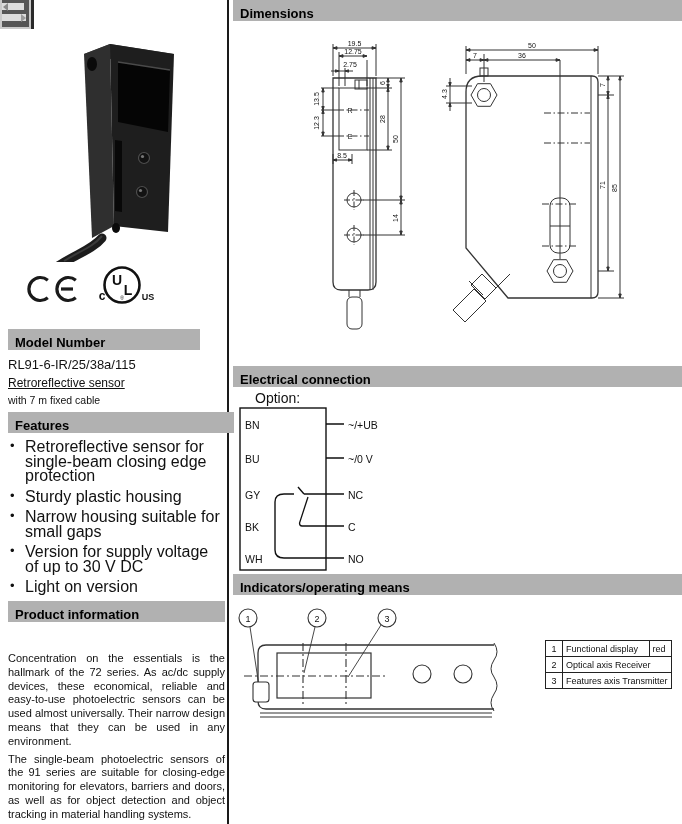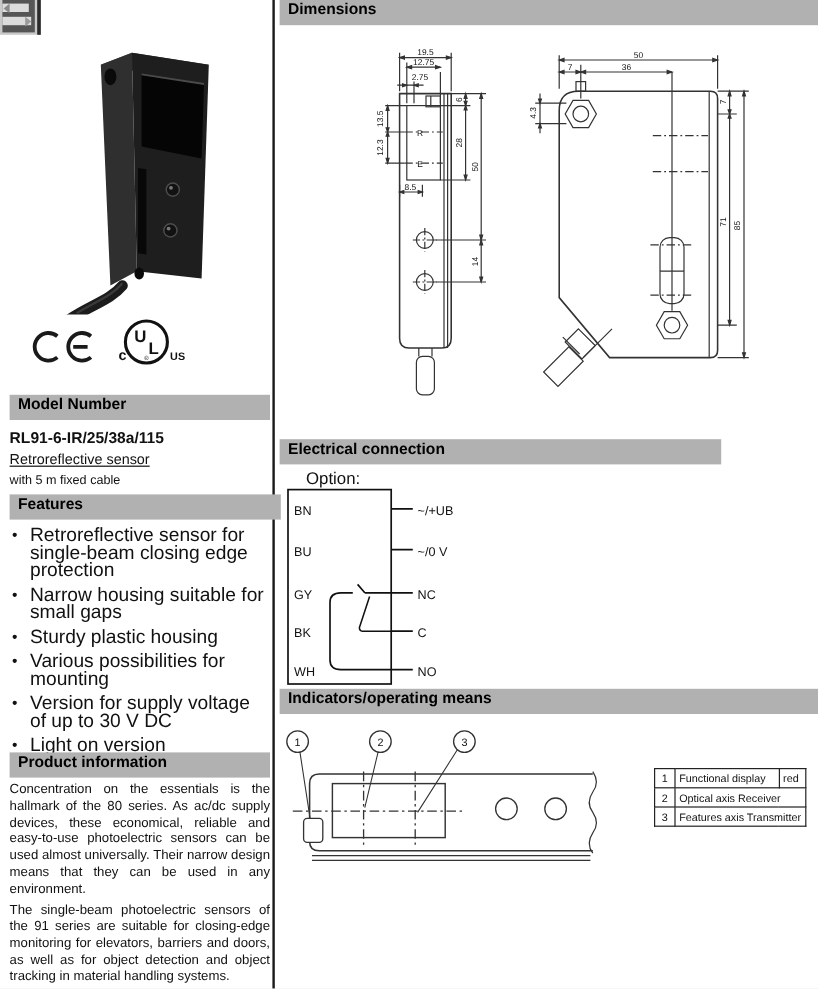--- a/index.html
+++ b/index.html
@@ -1,22 +1,22 @@
 <!DOCTYPE html>
 <html><head>
 <meta charset="utf-8">
 <style>
   html,body{margin:0;padding:0;background:#e8e8e8;}
   .page{position:relative;width:682px;height:824px;background:#ffffff;overflow:hidden;
         font-family:"Liberation Sans","DejaVu Sans",sans-serif;color:#111;}
   .abs{position:absolute;}
-  .section-bar{position:absolute;height:21px;background:#b1b1b1;display:flex;align-items:flex-start;
+  .section-bar{position:absolute;height:21px;background:#b1b1b1;display:flex;align-items:flex-end;
                padding-left:7px;box-sizing:border-box;font-weight:bold;font-size:13px;color:#000;}
   .divider{position:absolute;left:227px;top:0;width:2px;height:824px;background:#1a1a1a;}
-  .model-number{font-weight:bold;font-size:13px;}
+  .model-number{font-weight:normal;font-size:13px;}
   .model-desc{font-size:12px;}
   .model-sub{font-size:10.5px;}
   .feat-item{position:relative;padding-left:17px;font-size:16px;line-height:14.5px;margin-bottom:6px;}
   .feat-item::before{content:"\2022";position:absolute;left:2px;top:-1px;font-size:13px;}
   .para{font-size:11px;line-height:13.8px;text-align:justify;margin:0 0 0 0;}
   .para + .para{margin-top:4px;}
   svg text{font-family:"Liberation Sans","DejaVu Sans",sans-serif;}
   .dim-t{font-size:7px;fill:#111;}
   .lbl-t{font-size:10.5px;fill:#111;}
   .ind-table{position:absolute;border-collapse:collapse;font-size:9px;}
@@ -72,44 +72,43 @@
 
   <svg class="abs" style="left:86px;top:262px;" width="70" height="48" viewBox="0 0 70 48">
     <circle cx="36" cy="23" r="17.5" stroke="#111" stroke-width="2.6" fill="none"></circle>
     <text x="16" y="38" font-size="12" font-weight="bold" fill="#111" text-anchor="middle">c</text>
     <text x="31" y="23" font-size="14" font-weight="bold" fill="#111" text-anchor="middle">U</text>
     <text x="42" y="33" font-size="14" font-weight="bold" fill="#111" text-anchor="middle">L</text>
     <text x="36" y="38" font-size="5" fill="#111" text-anchor="middle">®</text>
     <text x="62" y="38" font-size="9" font-weight="bold" fill="#111" text-anchor="middle">US</text>
   </svg>
 
-  <div class="section-bar" style="left:8px;top:329px;width:217px;">
+  <div class="section-bar" style="left:8px;top:329px;width:192px;">
     <span>Model Number</span>
   </div>
   <div class="abs model-number" style="left:8px;top:357px;">RL91-6-IR/25/38a/115</div>
   <div class="abs model-desc" style="left:8px;top:376px;text-decoration:underline;">Retroreflective sensor</div>
-  <div class="abs model-sub" style="left:8px;top:394px;">with 5 m fixed cable</div>
+  <div class="abs model-sub" style="left:8px;top:394px;">with 7 m fixed cable</div>
 
   <div class="section-bar" style="left:8px;top:412px;width:226px;">
     <span>Features</span>
   </div>
   <div class="abs" style="left:8px;top:440px;width:217px;">
     <div class="feat-item">Retroreflective sensor for single-beam closing edge protection</div>
+    <div class="feat-item">Sturdy plastic housing</div>
     <div class="feat-item">Narrow housing suitable for small gaps</div>
-    <div class="feat-item">Sturdy plastic housing</div>
-    <div class="feat-item">Various possibilities for mounting</div>
     <div class="feat-item">Version for supply voltage of up to 30 V DC</div>
     <div class="feat-item">Light on version</div>
   </div>
 
-  <div class="section-bar" style="left:8px;top:627px;width:217px;">
+  <div class="section-bar" style="left:8px;top:601px;width:217px;">
     <span>Product information</span>
   </div>
   <div class="abs" style="left:8px;top:652px;width:217px;">
-    <p class="para">Concentration on the essentials is the hallmark of the 80 series. As ac/dc supply devices, these economical, reliable and easy-to-use photoelectric sensors can be used almost universally. Their narrow design means that they can be used in any environment.</p>
+    <p class="para">Concentration on the essentials is the hallmark of the 72 series. As ac/dc supply devices, these economical, reliable and easy-to-use photoelectric sensors can be used almost universally. Their narrow design means that they can be used in any environment.</p>
     <p class="para">The single-beam photoelectric sensors of the 91 series are suitable for closing-edge monitoring for elevators, barriers and doors, as well as for object detection and object tracking in material handling systems.</p>
   </div>
 
   <div class="section-bar" style="left:233px;top:0;width:449px;">
     <span>Dimensions</span>
   </div>
 
   <svg class="abs" style="left:293px;top:38px;" width="140" height="300" viewBox="0 0 140 300" stroke="#333" stroke-width="1" fill="none">
 
     <path d="M40,40 H83 V244 Q83,252 75,252 H48 Q40,252 40,244 Z" stroke-width="1.3"></path>
@@ -221,21 +220,21 @@
     <polygon points="170,57 168.8,53.5 171.2,53.5" fill="#333"></polygon>
       <polygon points="170,57 168.8,60.5 171.2,60.5" fill="#333"></polygon>
     <polygon points="170,233 168.8,229 171.2,229" fill="#333"></polygon>
     <polygon points="182,38 180.8,42 183.2,42" fill="#333"></polygon>
       <polygon points="182,260 180.8,256 183.2,256" fill="#333"></polygon>
     <text class="dim-t" stroke="none" fill="#111" text-anchor="middle" transform="rotate(-90 167,47)" x="167" y="47">7</text>
     <text class="dim-t" stroke="none" fill="#111" text-anchor="middle" transform="rotate(-90 167,147)" x="167" y="147">71</text>
     <text class="dim-t" stroke="none" fill="#111" text-anchor="middle" transform="rotate(-90 179,150)" x="179" y="150">85</text>
   </svg>
 
-  <div class="section-bar" style="left:233px;top:366px;width:368px;">
+  <div class="section-bar" style="left:233px;top:366px;width:449px;">
     <span>Electrical connection</span>
   </div>
   <div class="abs" style="left:255px;top:390px;font-size:14px;">Option:</div>
 
   <svg class="abs" style="left:238px;top:402px;" width="210" height="175" viewBox="0 0 210 175" stroke="#111" stroke-width="1.4" fill="none">
     <rect x="2" y="6" width="86" height="162"></rect>
 
     <path d="M88,22 H106 M88,56 H106 M88,92 H106 M88,124 H106"></path>
 
     <path d="M56,92 H46 Q37,92 37,100 V148 Q37,156 46,156 H106"></path>

